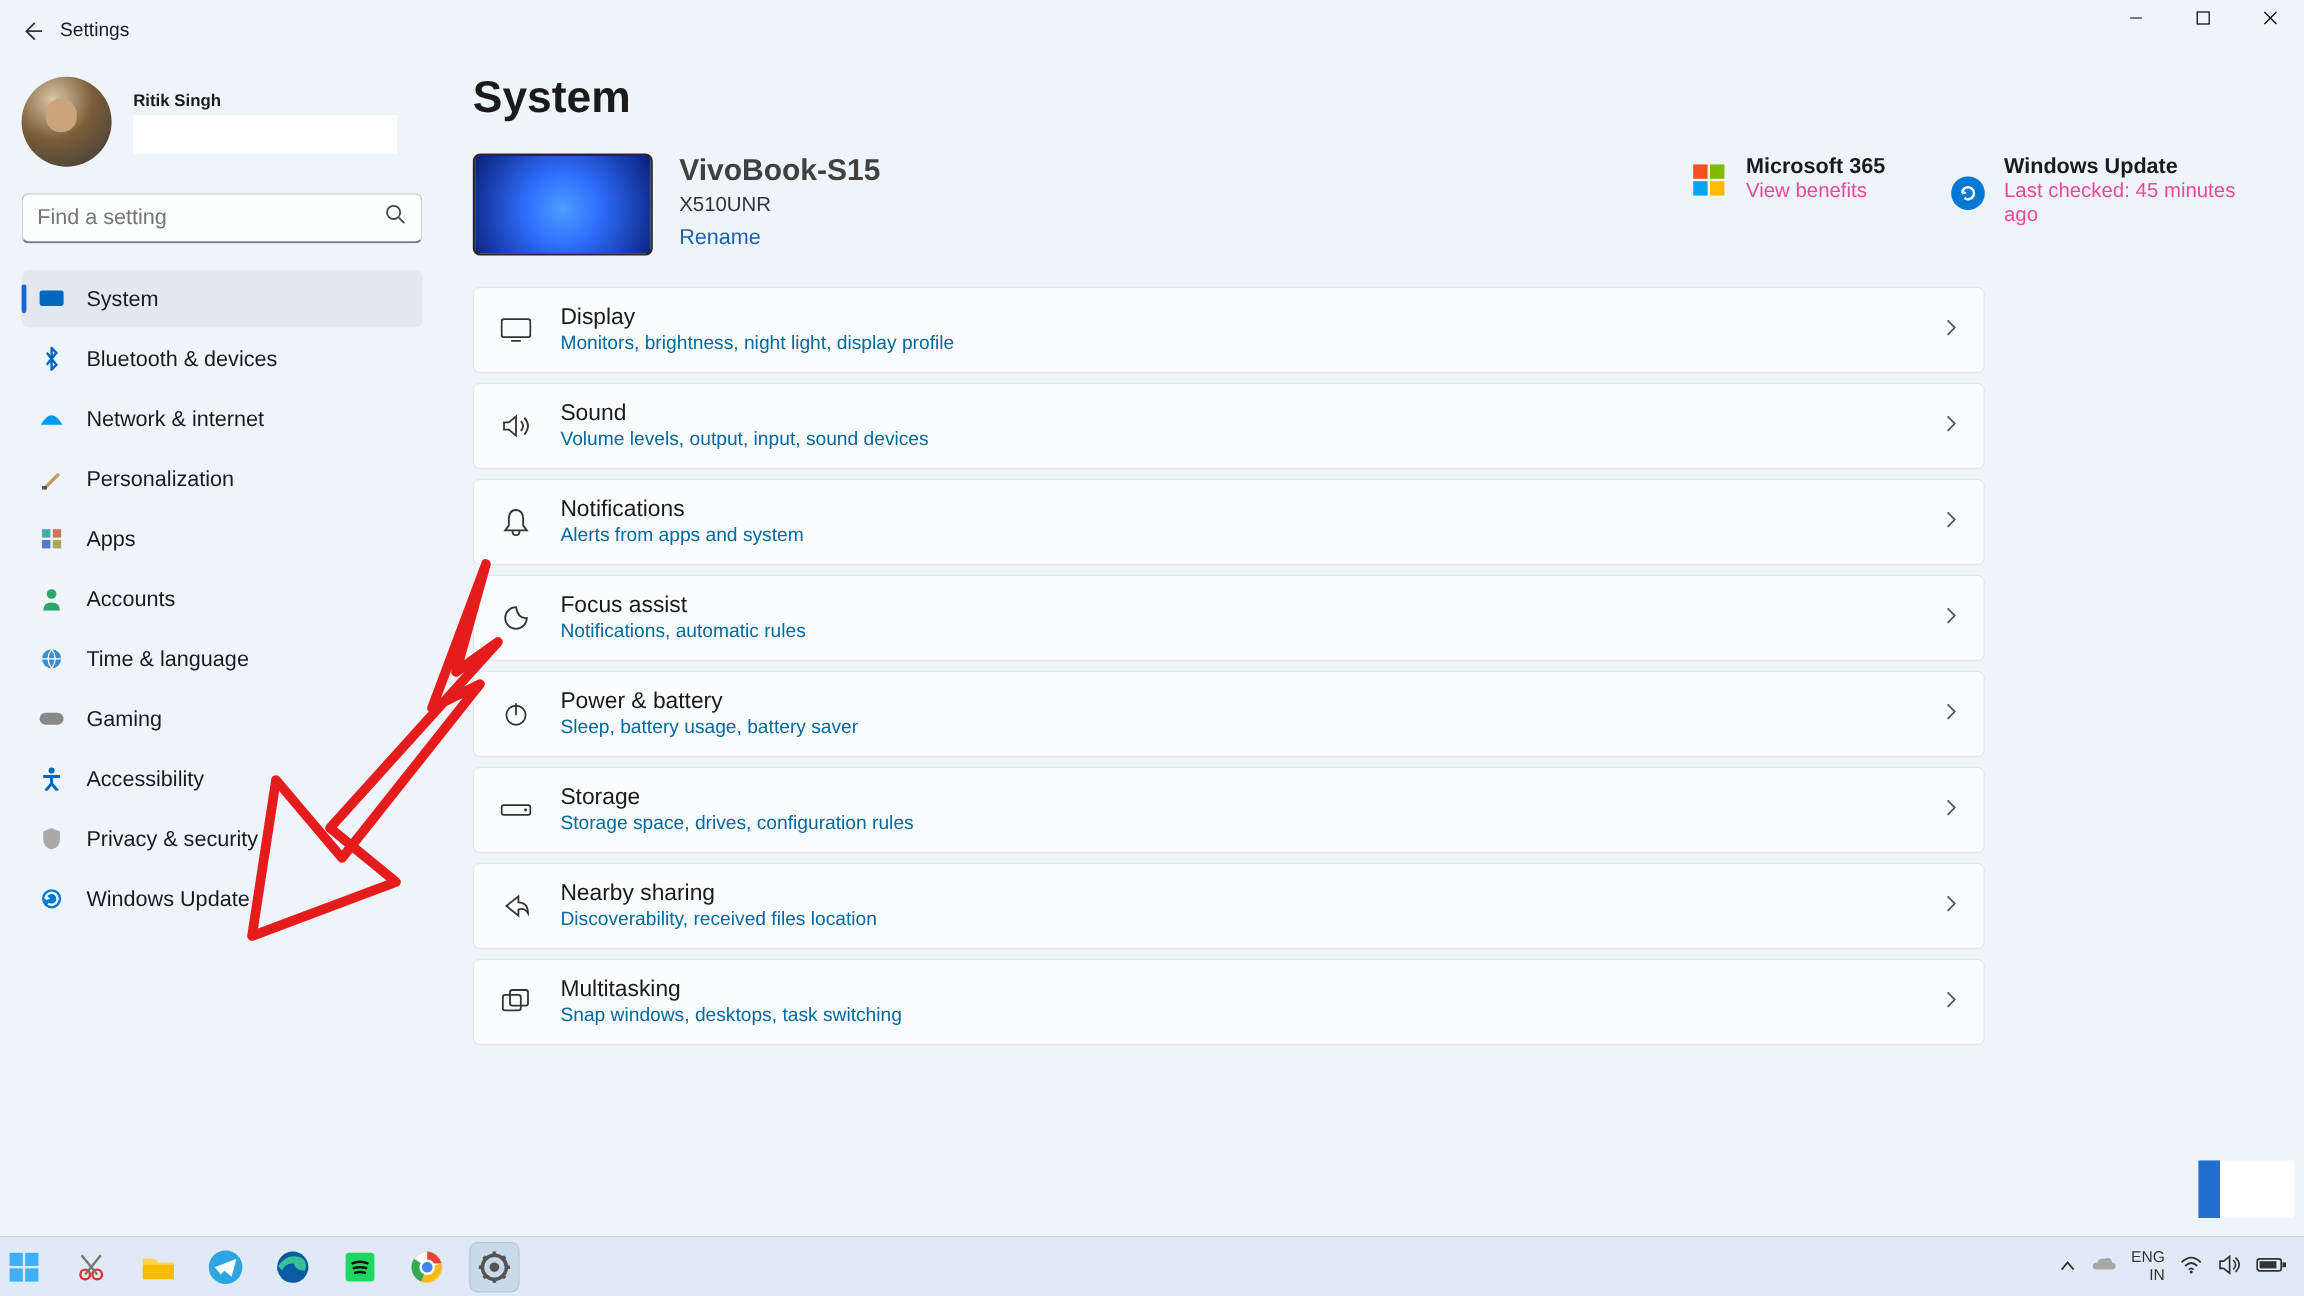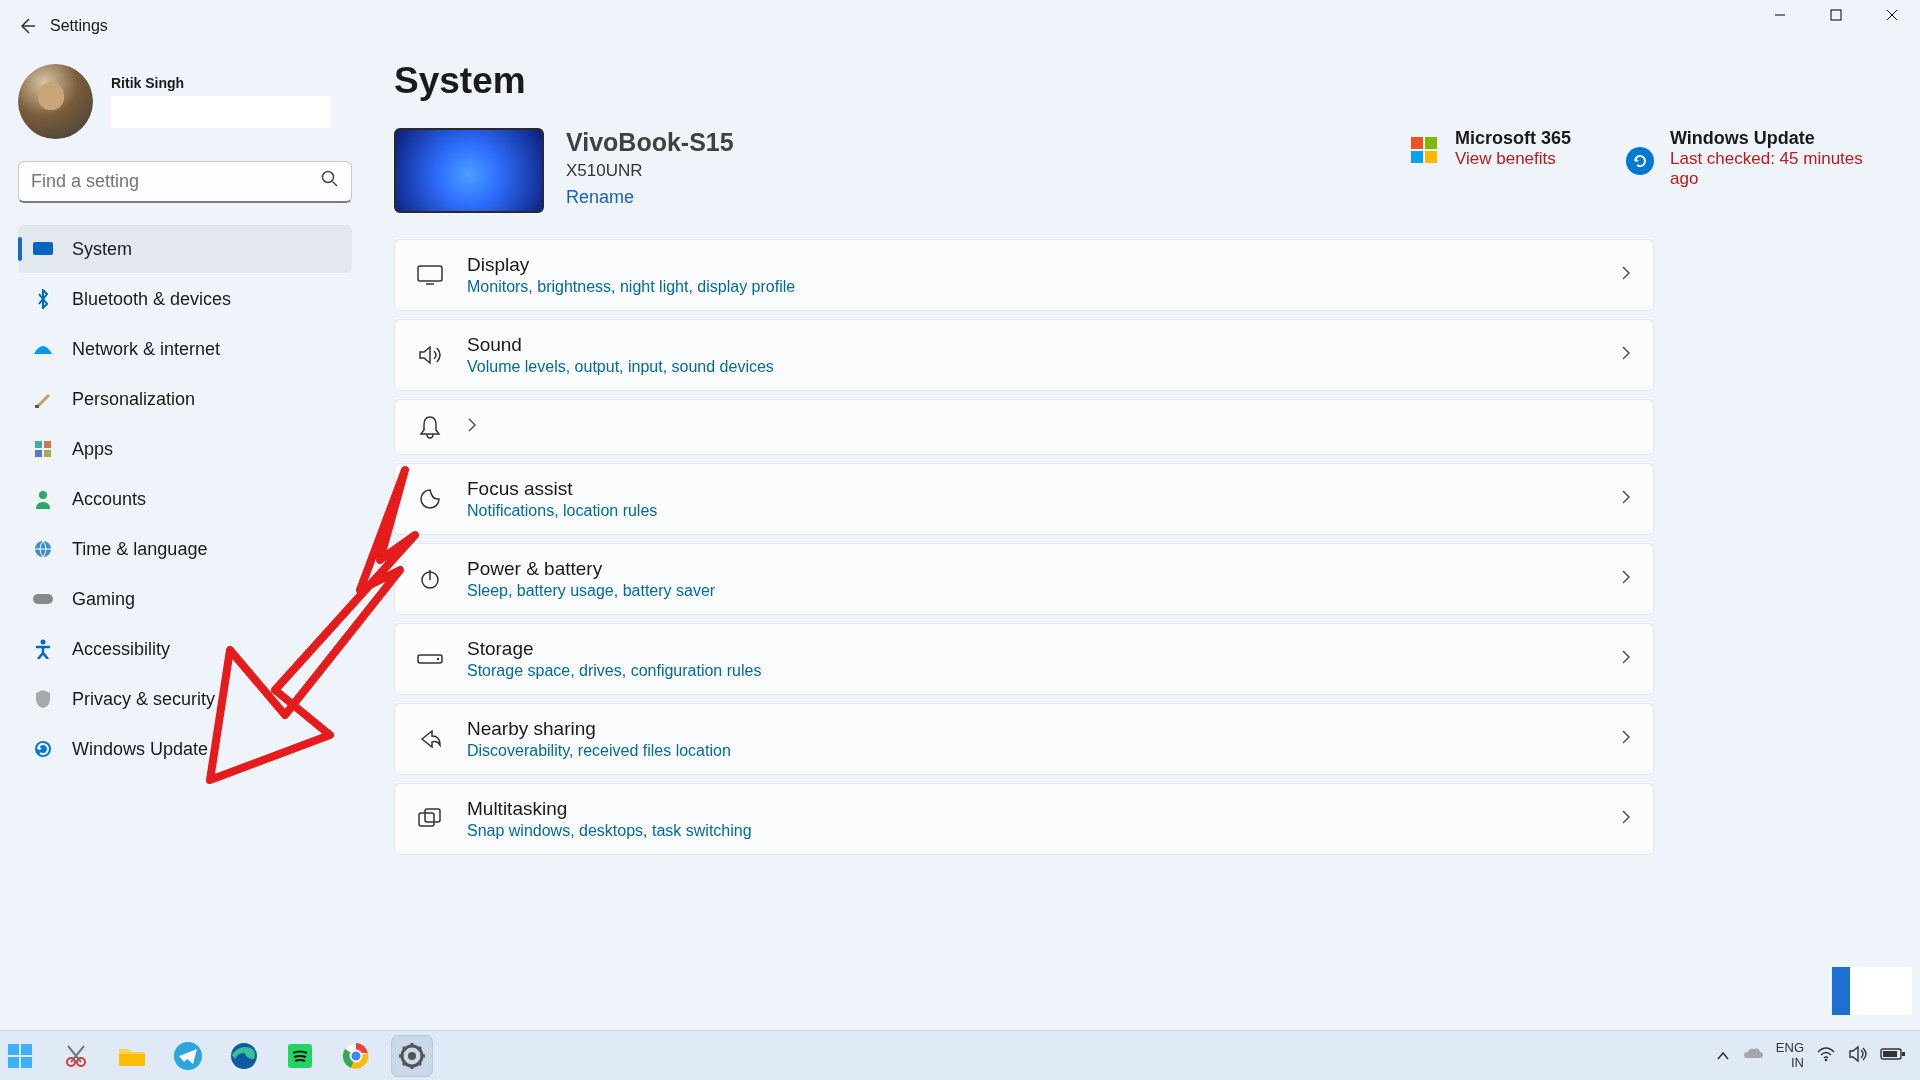--- a/index.html
+++ b/index.html
@@ -78,21 +78,21 @@
     width:150px; height:85px; border:2px solid #2a2a2a; border-radius:6px;
     background: radial-gradient(circle at 50% 55%, #4a9fff 0%, #2f6fff 35%, #0a1e78 100%);
   }
   .device-info .devname { font-size:25px; font-weight:600; color:#404040; }
   .device-info .devmodel { font-size:17px; color:#333; margin-top:4px; }
   .device-info .rename { font-size:18px; color:#1a61b3; margin-top:6px; display:inline-block; }
   .status-group { display:flex; gap:55px; margin-left:auto; align-items:flex-start; }
   .status-item { display:flex; gap:16px; align-items:center; }
   .status-item .sicon2 { width:28px; height:28px; margin-top:4px; }
   .status-item .st-title { font-size:18px; color:#1a1a1a; font-weight:600; }
-  .status-item .st-sub { font-size:17px; color:#b91c1c; max-width:210px; }
+  .status-item .st-sub { font-size:17px; color:#ec4899; max-width:210px; }
   .ms-logo { display:grid; grid-template-columns:12px 12px; grid-template-rows:12px 12px; gap:2px; }
   .ms-logo span:nth-child(1){background:#f25022;} .ms-logo span:nth-child(2){background:#7fba00;}
   .ms-logo span:nth-child(3){background:#00a4ef;} .ms-logo span:nth-child(4){background:#ffb900;}
   .wu-icon { width:28px; height:28px; border-radius:50%; background:#0078d4; display:flex; align-items:center; justify-content:center; color:#fff; }
   .cards { display:flex; flex-direction:column; gap:8px; width: 1260px; }
   .card {
     background:#fbfcfe; border:1px solid #e4e7ea; border-radius:6px;
     display:flex; align-items:center; padding:14px 22px; gap:24px;
   }
   .card .cicon { width:26px; height:26px; display:flex; align-items:center; justify-content:center; color:#333; }
@@ -334,33 +334,37 @@
         <span class="chev"><svg width="10" height="16">
               <path d="M2 2 L8 8 L2 14" stroke="#555" fill="none" stroke-width="1.5"></path>
             </svg></span>
       </div>
       <div class="card">
         <span class="cicon">
             <svg width="22" height="24">
               <path d="M11 2 Q17 2 17 10 V15 L20 19 H2 L5 15 V10 Q5 2 11 2 Z M8 19 Q8 23 11 23 Q14 23 14 19" stroke="#333" fill="none" stroke-width="1.5"></path>
             </svg>
           </span>
+        <div class="ctexts">
+            <div class="ctitle">Notifications</div>
+            <div class="csub">Alerts from apps and system</div>
+          </div>
         <span class="chev"><svg width="10" height="16">
               <path d="M2 2 L8 8 L2 14" stroke="#555" fill="none" stroke-width="1.5"></path>
             </svg></span>
       </div>
       <div class="card">
         <span class="cicon">
             <svg width="24" height="24">
               <path d="M12 3 A9 9 0 1 0 21 12 Q14 13 12 3 Z" stroke="#333" fill="none" stroke-width="1.5"></path>
             </svg>
           </span>
         <div class="ctexts">
             <div class="ctitle">Focus assist</div>
-            <div class="csub">Notifications, location rules</div>
+            <div class="csub">Notifications, automatic rules</div>
           </div>
         <span class="chev"><svg width="10" height="16">
               <path d="M2 2 L8 8 L2 14" stroke="#555" fill="none" stroke-width="1.5"></path>
             </svg></span>
       </div>
       <div class="card">
         <span class="cicon">
             <svg width="24" height="24">
               <circle cx="12" cy="13" r="8" stroke="#333" fill="none" stroke-width="1.5"></circle>
               <line x1="12" y1="3" x2="12" y2="13" stroke="#333" stroke-width="1.5"></line>

